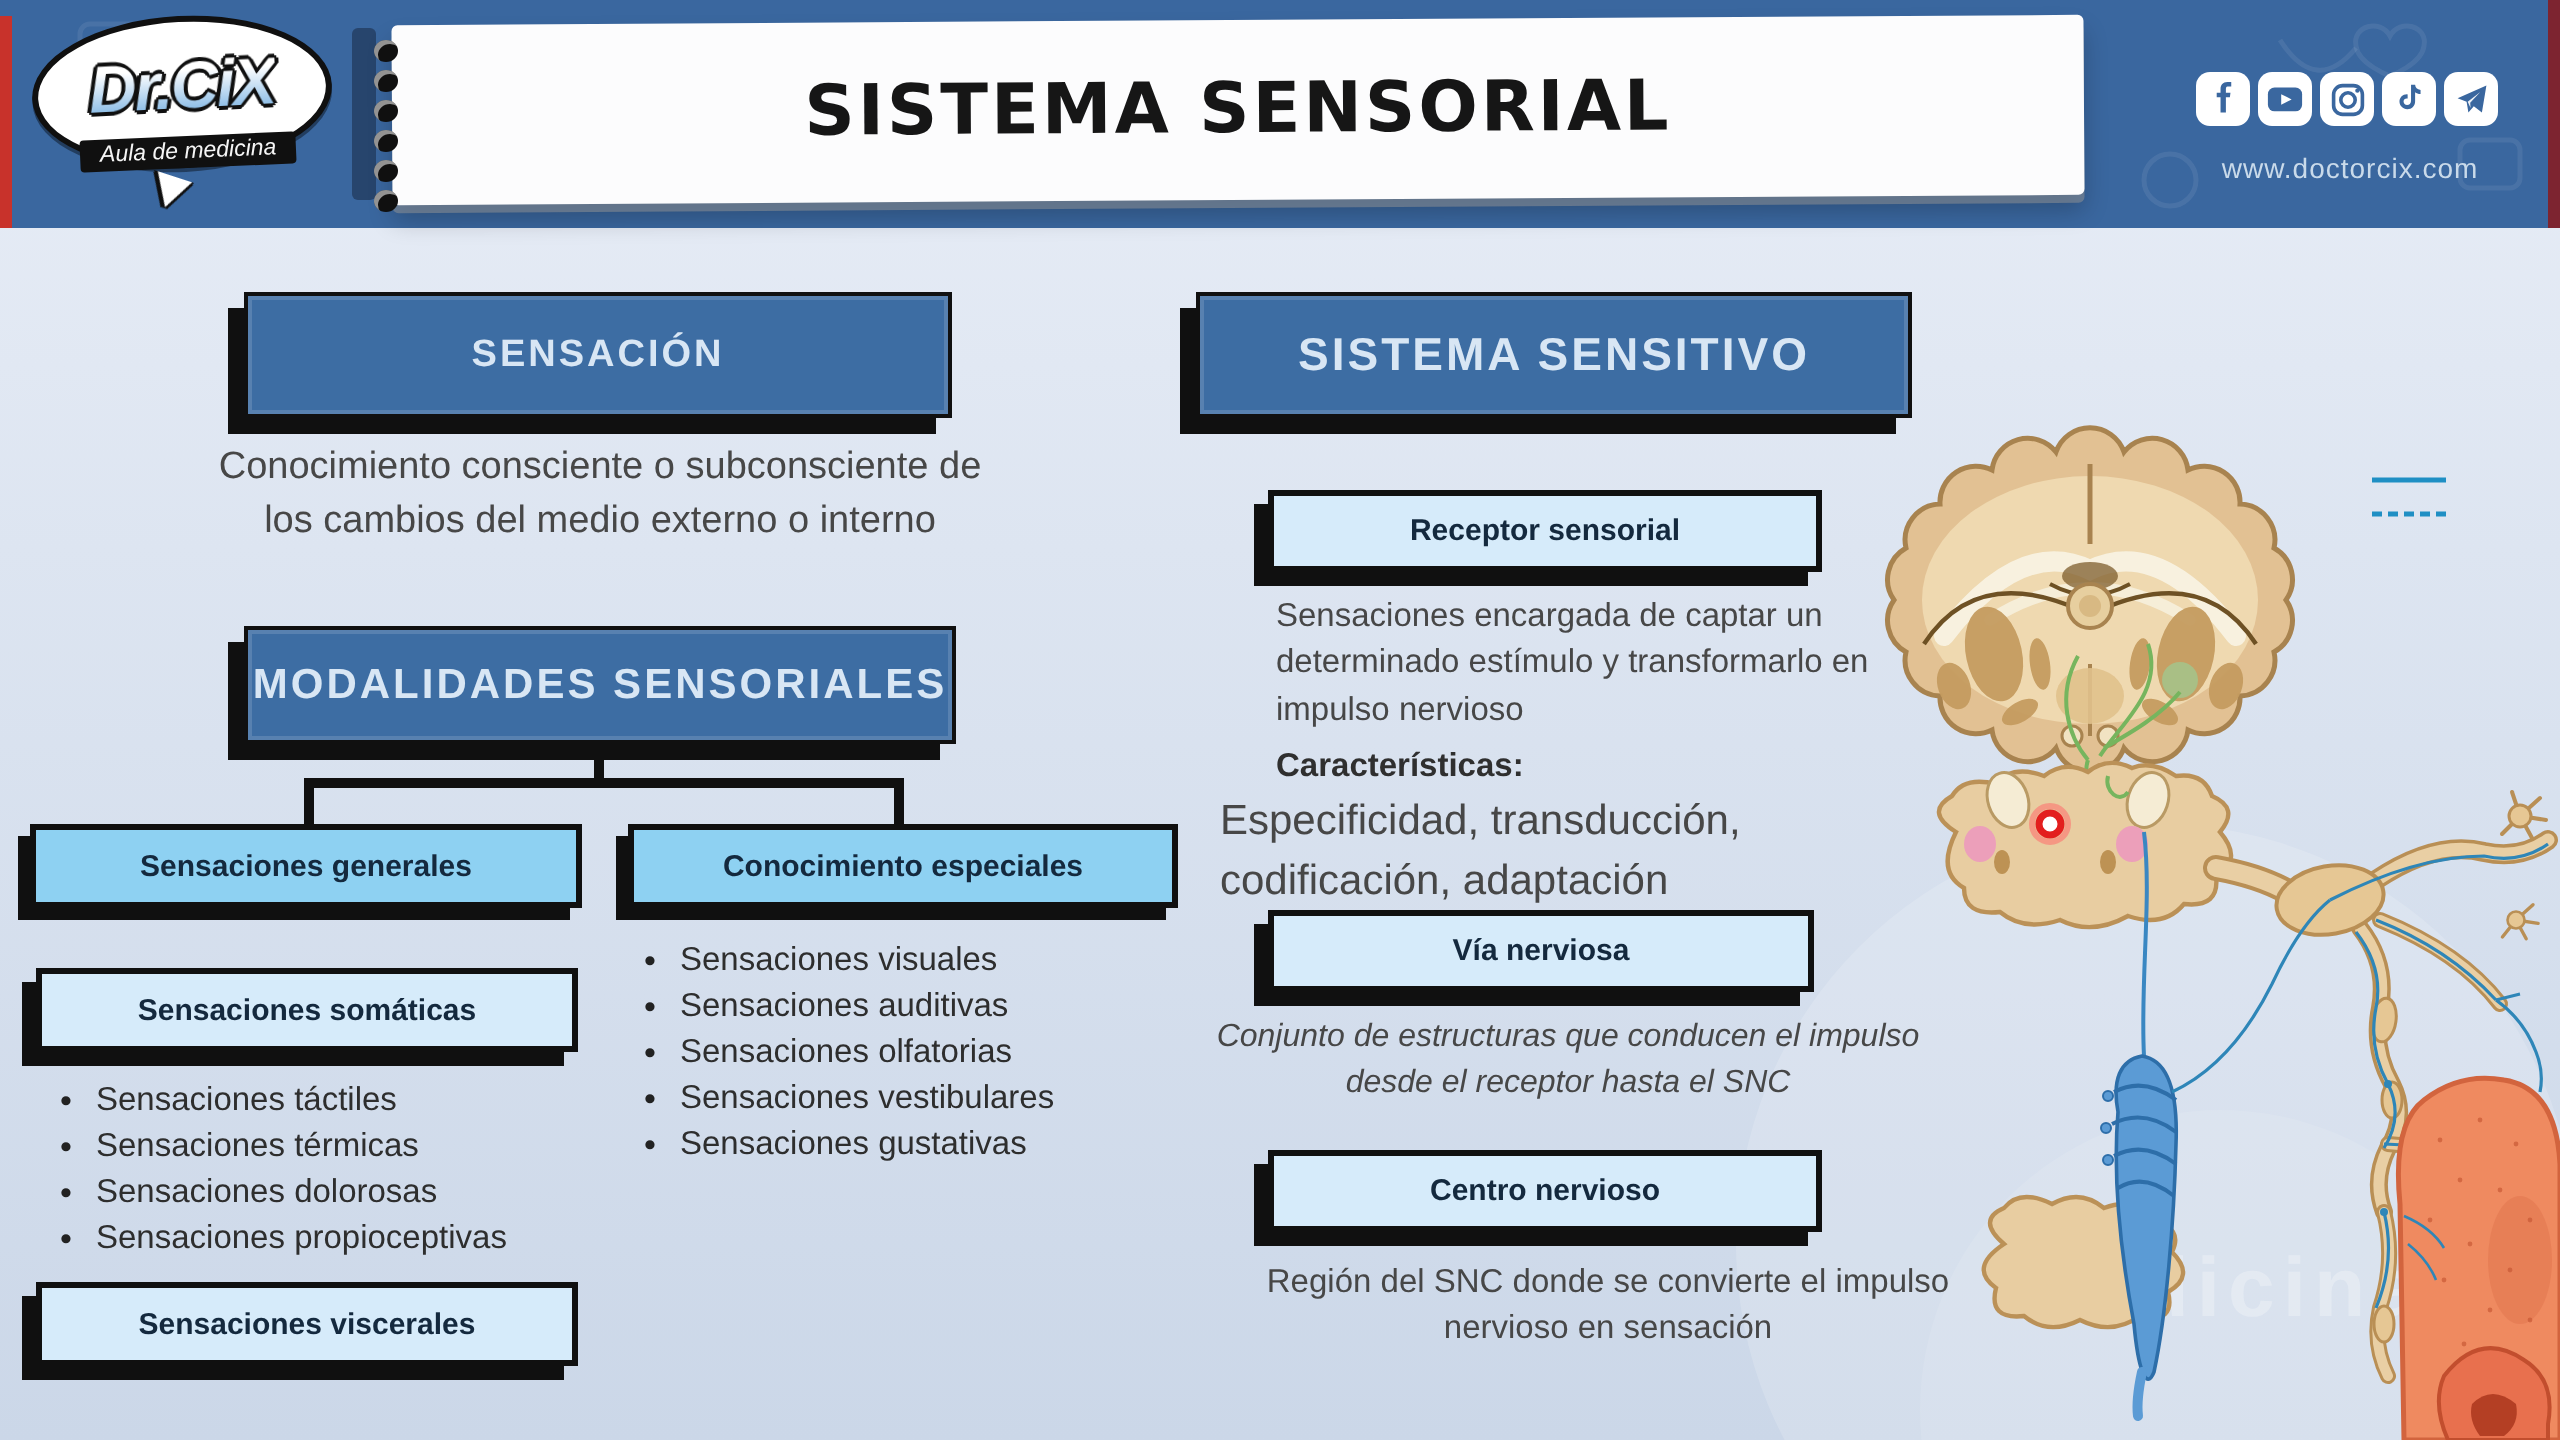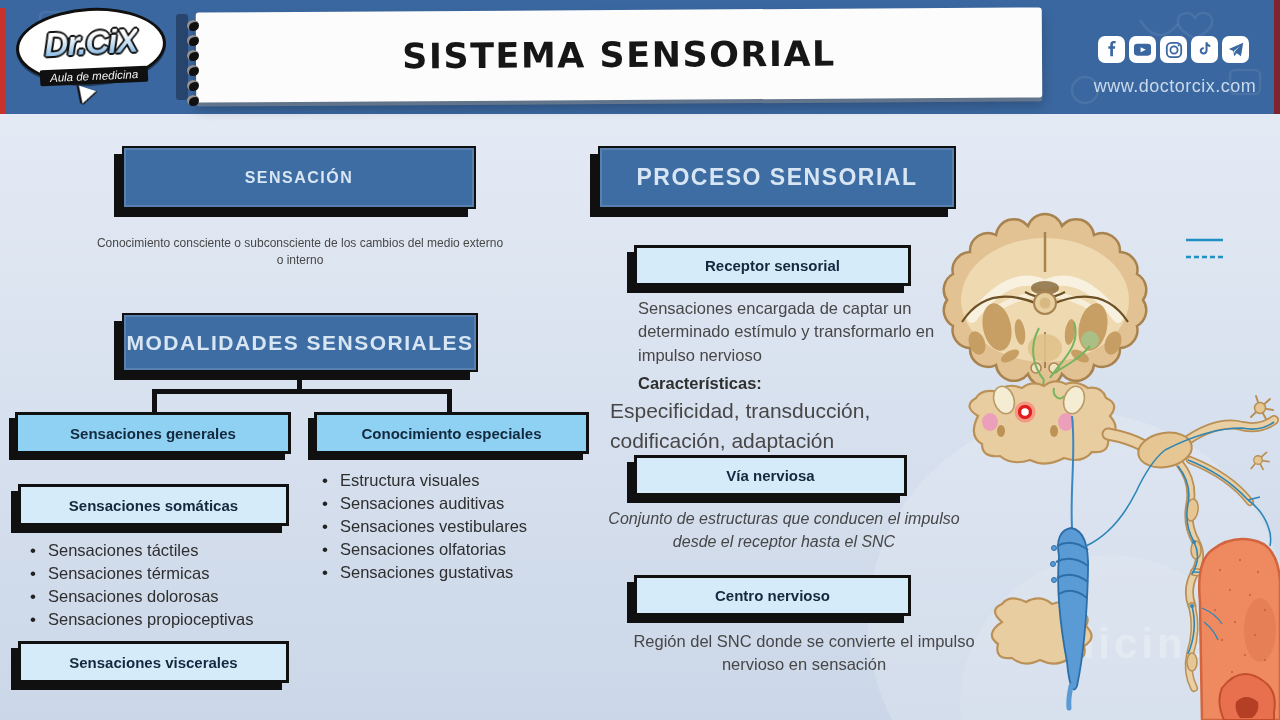--- a/index.html
+++ b/index.html
@@ -62,21 +62,21 @@
   }
 
   
   .social-row { position:absolute; left:1098px; top:36px; display:flex; gap:4px; }
   .social-box {
     width:27px; height:27px; background:#ffffff; border-radius:7px;
     display:flex; align-items:center; justify-content:center; cursor:pointer;
   }
   .website {
     position:absolute; left:1080px; top:76px; width:190px; text-align:center;
-    color:#c9daea; font-size:18px; letter-spacing:.5px;
+    color:#c9daea; font-size:14px; letter-spacing:.5px;
   }
 
   
   .dark-box {
     position:absolute; background:#3d6da3; border:2px solid #101010;
     box-shadow:-8px 8px 0 #101010, inset 0 0 0 2px rgba(255,255,255,.14);
     display:flex; align-items:center; justify-content:center;
     color:#d8e6f4; font-weight:bold; letter-spacing:1.5px;
   }
   .mid-box, .pale-box {
@@ -176,24 +176,24 @@
             <path fill="#ffffff" d="M7.6 11l7-5.5-5.6 6 .2 3z" opacity=".9"></path>
           </svg>
       </div>
     </div>
     <div class="website">www.doctorcix.com</div>
   </div>
 
   <div class="bg-circle" style="left:868px; top:412px; width:420px; height:420px;"></div>
   <div class="bg-circle" style="left:960px; top:555px; width:300px; height:300px; background:rgba(255,255,255,.10);"></div>
 
-  <div class="dark-box" style="left:122px; top:146px; width:354px; height:63px; font-size:16px;">
+  <div class="dark-box" style="left:122px; top:146px; width:354px; height:63px; font-size:19px;">
     <span>SENSACIÓN</span>
   </div>
-  <div class="desc center" style="left:95px; top:235px; width:410px; font-size:12px;">Conocimiento consciente o subconsciente de los cambios del medio externo o interno</div>
+  <div class="desc center" style="left:95px; top:221px; width:410px; font-size:19px;">Conocimiento consciente o subconsciente de los cambios del medio externo o interno</div>
 
   <div class="dark-box" style="left:122px; top:313px; width:356px; height:59px; font-size:21px;">
     <span>MODALIDADES SENSORIALES</span>
   </div>
 
   <div class="connector" style="left:297px; top:372px; width:5px; height:20px;"></div>
   <div class="connector" style="left:152px; top:389px; width:300px; height:5px;"></div>
   <div class="connector" style="left:152px; top:389px; width:5px; height:24px;"></div>
   <div class="connector" style="left:447px; top:389px; width:5px; height:24px;"></div>
 
@@ -213,29 +213,29 @@
     <li>Sensaciones térmicas</li>
     <li>Sensaciones dolorosas</li>
     <li>Sensaciones propioceptivas</li>
   </ul>
 
   <div class="pale-box" style="left:18px; top:641px; width:271px; height:42px;">
     <span>Sensaciones viscerales</span>
   </div>
 
   <ul class="blist" style="left:322px; top:469px; width:270px;">
-    <li>Estructura visuales</li>
+    <li>Sensaciones visuales</li>
     <li>Sensaciones auditivas</li>
+    <li>Sensaciones olfatorias</li>
     <li>Sensaciones vestibulares</li>
-    <li>Sensaciones olfatorias</li>
     <li>Sensaciones gustativas</li>
   </ul>
 
   <div class="dark-box" style="left:598px; top:146px; width:358px; height:63px; font-size:23px;">
-    <span>PROCESO SENSORIAL</span>
+    <span>SISTEMA SENSITIVO</span>
   </div>
 
   <div class="pale-box" style="left:634px; top:245px; width:277px; height:41px;">
     <span>Receptor sensorial</span>
   </div>
   <div class="desc" style="left:638px; top:297px; width:308px; font-size:16.5px;">Sensaciones encargada de captar un determinado estímulo y transformarlo en impulso nervioso</div>
 
   <div class="char-label" style="left:638px; top:374px;">Características:</div>
   <div class="desc" style="left:610px; top:396px; width:312px; font-size:21px;">Especificidad, transducción, codificación, adaptación</div>
 

